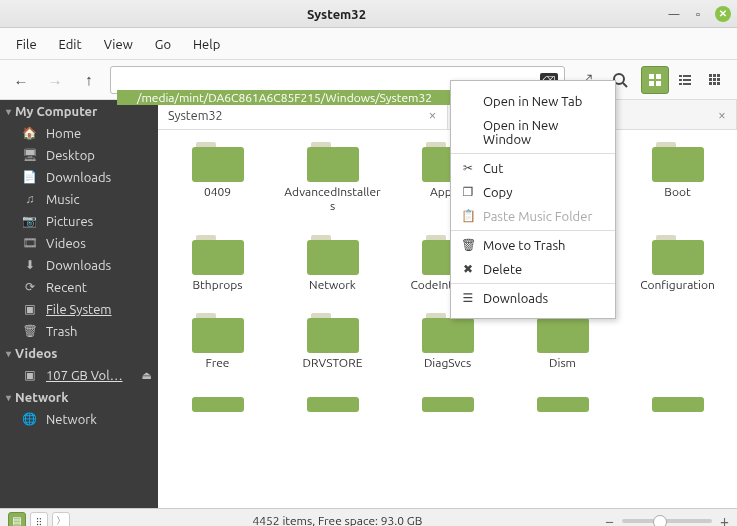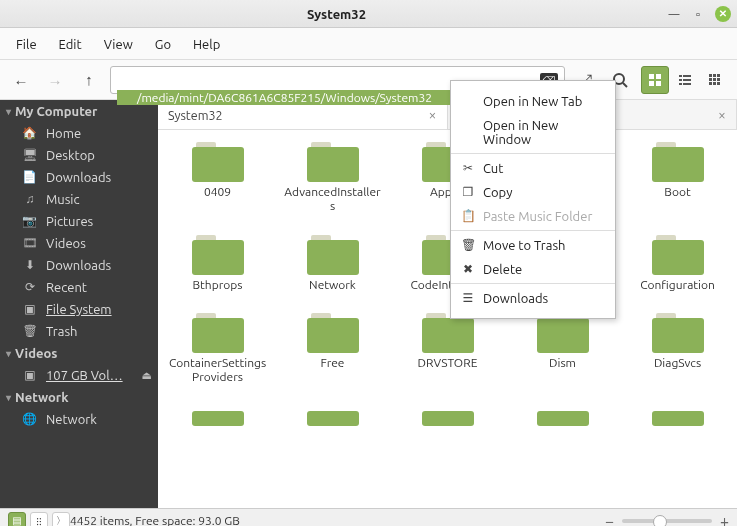--- a/index.html
+++ b/index.html
@@ -51,21 +51,21 @@
 .folder-icon { width: 52px; height: 40px; position: relative; margin-bottom: 3px; }
 .folder-icon::before { content: ""; position: absolute; top: 0; left: 4px; width: 20px; height: 7px; background: #d9d9c4; border-radius: 2px 2px 0 0; }
 .folder-icon::after { content: ""; position: absolute; top: 5px; left: 0; right: 0; bottom: 0; background: #8bb158; border-radius: 3px; }
 .item-label { font-size: 12px; color: #333; line-height: 1.15; max-width: 100px; word-wrap: break-word; }
 .grid.partial .folder-icon { height: 20px; }
 .grid.partial .folder-icon::before { display: none; }
 
 
 .statusbar { height: 24px; background: #f0f0f0; border-top: 1px solid #ccc; display: flex; align-items: center; padding: 0 8px; font-size: 12px; color: #333; }
 .statusbar .sb-left { display: flex; gap: 4px; }
-.statusbar .sb-text { flex: 1; }
+.statusbar .sb-text { flex: 1; text-align: center; }
 .statusbar .slider { width: 90px; height: 4px; background: #ccc; border-radius: 2px; position: relative; margin: 0 8px; }
 .statusbar .slider::after { content: ""; position: absolute; left: 35%; top: -4px; width: 12px; height: 12px; background: #fff; border: 1px solid #aaa; border-radius: 50%; }
 .sb-ctrl { width: 18px; height: 18px; border: 1px solid #ccc; border-radius: 3px; display: flex; align-items: center; justify-content: center; font-size: 10px; background: #fff; cursor: pointer; }
 .sb-ctrl.active { background: #8bb158; border-color: #6e9240; color: #fff; }
 
 
 .ctx-menu { position: absolute; left: 450px; top: 80px; width: 166px; background: #fff; border: 1px solid #bbb; box-shadow: 2px 2px 6px rgba(0,0,0,0.2); z-index: 100; padding: 8px 0; }
 .ctx-item { display: flex; align-items: center; padding: 5px 10px; gap: 8px; font-size: 13px; cursor: pointer; }
 .ctx-item.disabled { color: #aaa; cursor: default; }
 .ctx-sep { height: 1px; background: #ddd; margin: 2px 0; }
@@ -249,37 +249,33 @@
             <div class="item-label">Com</div>
           </div>
           <div class="item">
             <div class="folder-icon"></div>
             <div class="item-label">Configuration</div>
           </div>
         </div>
       <div class="grid" id="grid-row3" style="margin-top:14px">
           <div class="item">
             <div class="folder-icon"></div>
-            <div class="item-label">ContainerSettingsProviders</div>
-          </div>
-          <div class="item">
-            <div class="folder-icon"></div>
             <div class="item-label">Free</div>
           </div>
           <div class="item">
             <div class="folder-icon"></div>
             <div class="item-label">DRVSTORE</div>
           </div>
           <div class="item">
             <div class="folder-icon"></div>
+            <div class="item-label">DiagSvcs</div>
+          </div>
+          <div class="item">
+            <div class="folder-icon"></div>
             <div class="item-label">Dism</div>
-          </div>
-          <div class="item">
-            <div class="folder-icon"></div>
-            <div class="item-label">DiagSvcs</div>
           </div>
         </div>
       <div class="grid partial" id="grid-row4" style="margin-top:14px">
           <div class="item">
             <div class="folder-icon"></div>
           </div>
           <div class="item">
             <div class="folder-icon"></div>
           </div>
           <div class="item">

